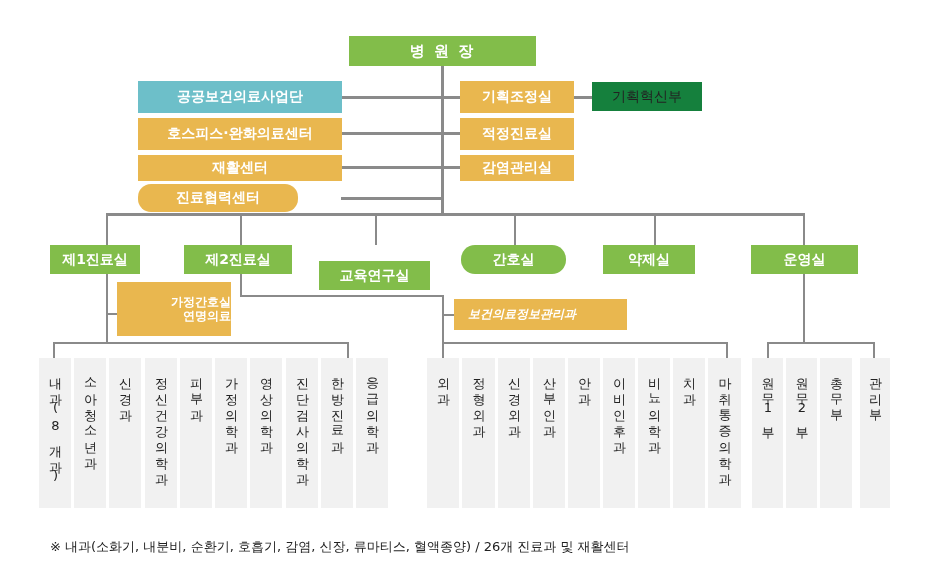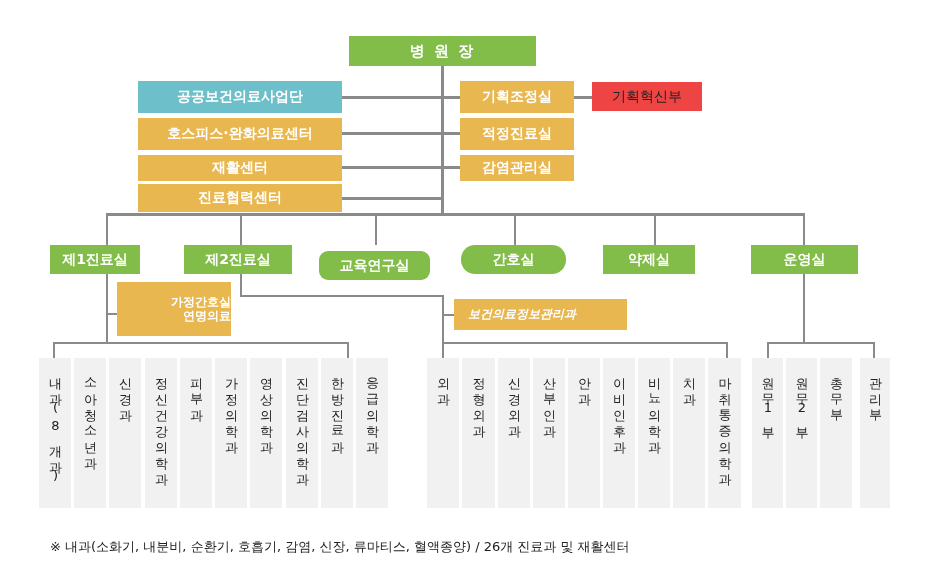--- a/index.html
+++ b/index.html
@@ -1,21 +1,21 @@
 <!DOCTYPE html>
 <html><head>
 <meta charset="utf-8">
 <style>
   html,body{margin:0;padding:0;background:#fff;}
   body{width:933px;height:571px;position:relative;overflow:hidden;font-family:"DejaVu Sans","Liberation Sans",sans-serif;}
   .box{position:absolute;display:flex;align-items:center;justify-content:center;color:#fff;font-weight:bold;font-size:14px;box-sizing:border-box;white-space:nowrap;}
   .green{background:#82bd4a;}
   .orange{background:#e9b74f;}
   .teal{background:#6dbfc9;}
-  .gray{background:#ef4444;color:#222;}
+  .gray{background:#15803d;color:#222;}
   .line{position:absolute;background:#8a8a8a;}
   .col{position:absolute;top:358px;height:150px;background:#f1f1f1;box-sizing:border-box;padding-top:10px;color:#222;font-size:13px;display:flex;justify-content:center;}
   .col span{writing-mode:vertical-rl;text-orientation:upright;letter-spacing:3px;font-family:"DejaVu Sans",sans-serif;}
   .note{position:absolute;left:50px;top:538px;font-size:13px;color:#222;}
   .multi{flex-direction:column;align-items:flex-start;padding-left:14px;font-size:12px;line-height:14px;}
 </style>
 </head>
 <body>
 
 <div class="line" style="left:441px;top:65px;width:3px;height:150px;"></div>
@@ -51,30 +51,30 @@
 <div class="line" style="left:803px;top:273px;width:2px;height:70px;"></div>
 <div class="line" style="left:767px;top:342px;width:108px;height:2px;"></div>
 <div class="line" style="left:767px;top:342px;width:2px;height:16px;"></div>
 <div class="line" style="left:873px;top:342px;width:2px;height:16px;"></div>
 
 <div class="box green" style="left:349px;top:36px;width:187px;height:30px;font-size:15px;letter-spacing:2px;">병 원 장</div>
 
 <div class="box teal" style="left:138px;top:81px;width:204px;height:32px;">공공보건의료사업단</div>
 <div class="box orange" style="left:138px;top:118px;width:204px;height:32px;">호스피스·완화의료센터</div>
 <div class="box orange" style="left:138px;top:155px;width:204px;height:26px;">재활센터</div>
-<div class="box orange" style="left:138px;top:184px;width:204px;height:28px;">진료협력센터</div>
+<div class="box orange" style="left:138px;top:184px;width:160px;height:28px;border-radius:13px;">진료협력센터</div>
 
 <div class="box orange" style="left:460px;top:81px;width:114px;height:32px;">기획조정실</div>
 <div class="box orange" style="left:460px;top:118px;width:114px;height:32px;">적정진료실</div>
 <div class="box orange" style="left:460px;top:155px;width:114px;height:26px;">감염관리실</div>
 <div class="box gray" style="left:592px;top:82px;width:110px;height:29px;font-weight:normal;">기획혁신부</div>
 
 <div class="box green" style="left:50px;top:245px;width:90px;height:29px;">제1진료실</div>
 <div class="box green" style="left:184px;top:245px;width:108px;height:29px;">제2진료실</div>
-<div class="box green" style="left:319px;top:251px;width:111px;height:29px;border-radius:9px;">교육연구실</div>
+<div class="box green" style="left:319px;top:261px;width:111px;height:29px;">교육연구실</div>
 <div class="box green" style="left:461px;top:245px;width:105px;height:29px;border-radius:14px;">간호실</div>
 <div class="box green" style="left:603px;top:245px;width:92px;height:29px;">약제실</div>
 <div class="box green" style="left:751px;top:245px;width:107px;height:29px;">운영실</div>
 
 <div class="box orange multi" style="left:117px;top:282px;width:114px;height:54px;align-items:flex-end;">
   <span>가정간호실</span>
   <span>연명의료</span>
 </div>
 <div class="box orange" style="left:454px;top:299px;width:173px;height:31px;font-size:12px;justify-content:flex-start;padding-left:14px;font-style:italic;">보건의료정보관리과</div>
 

